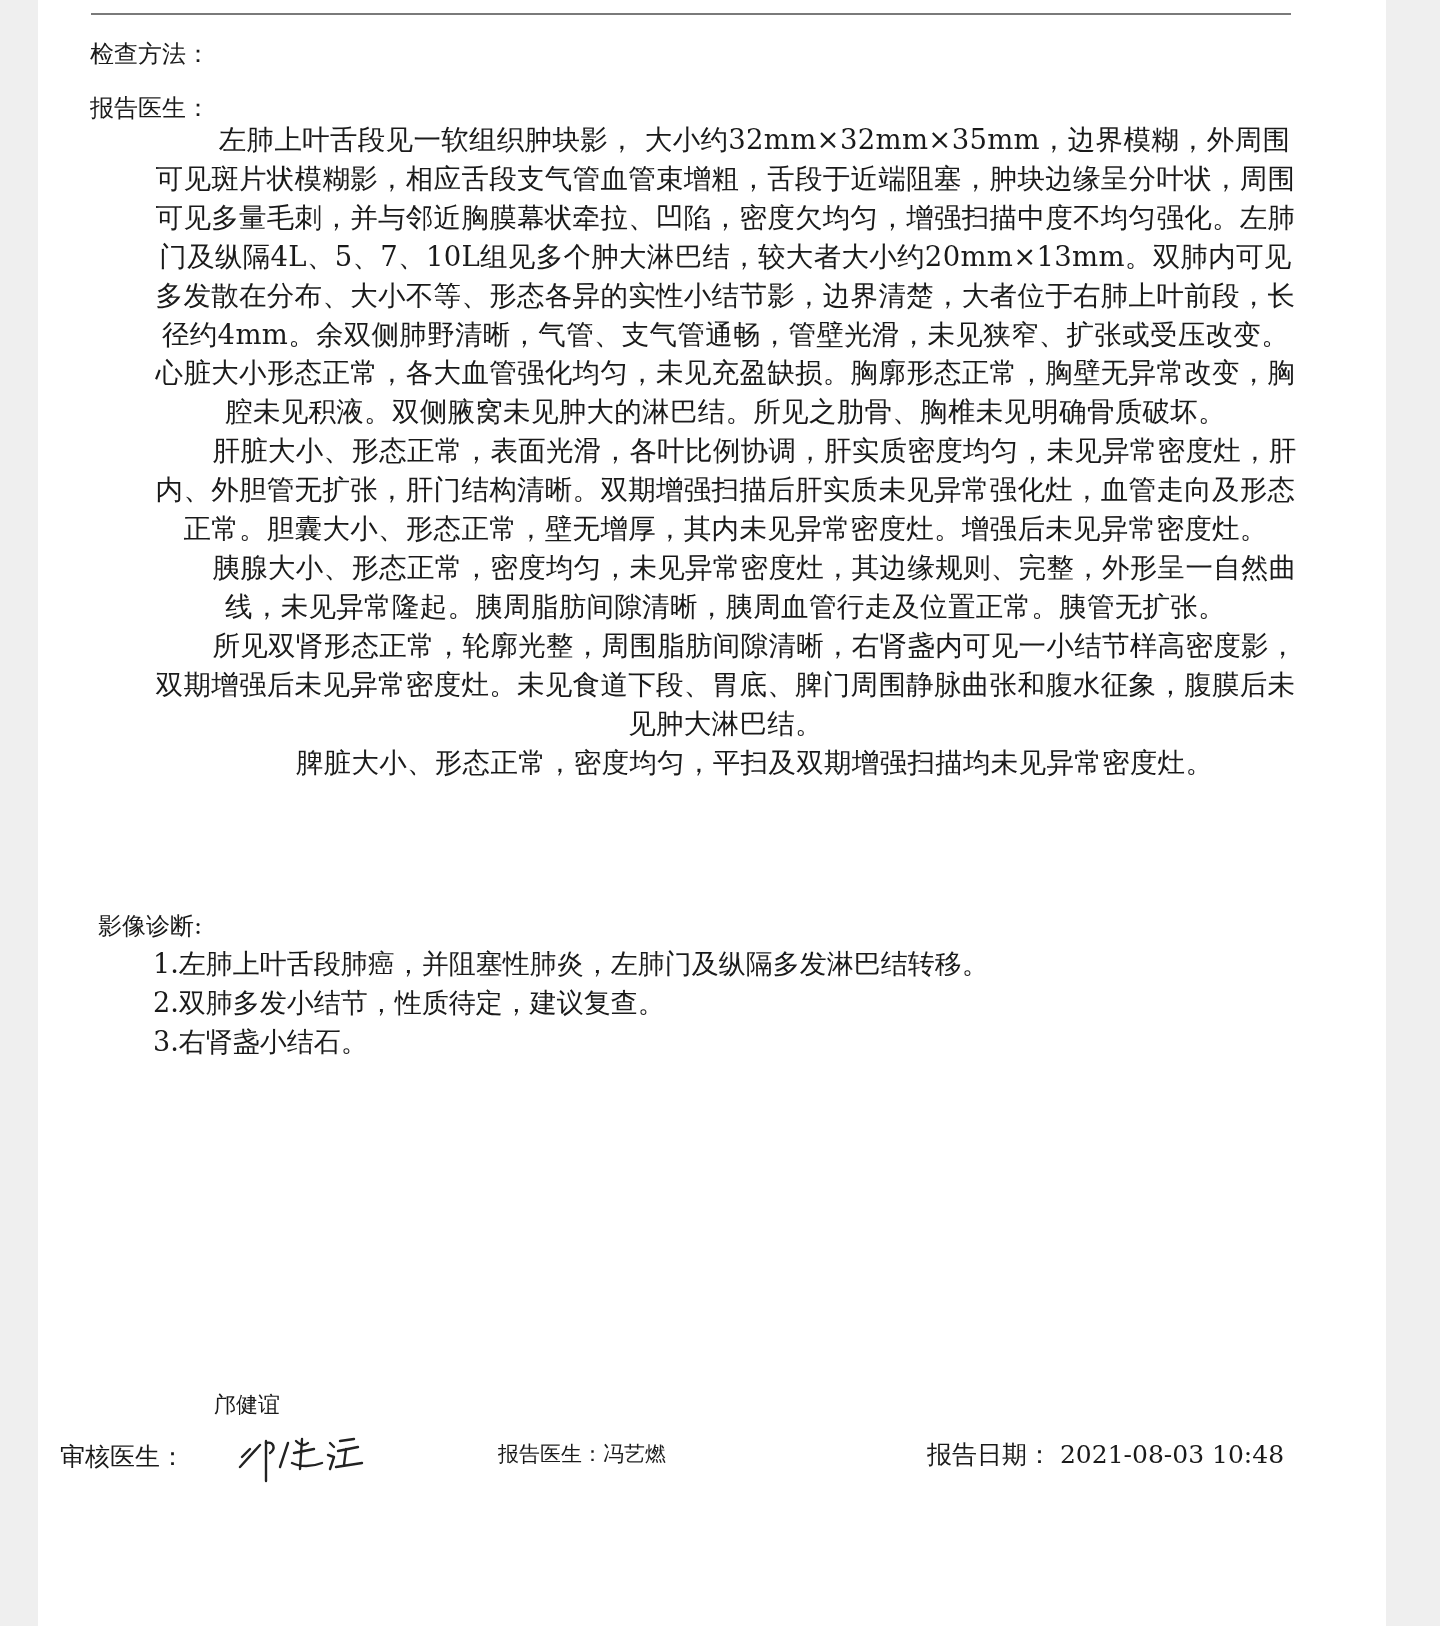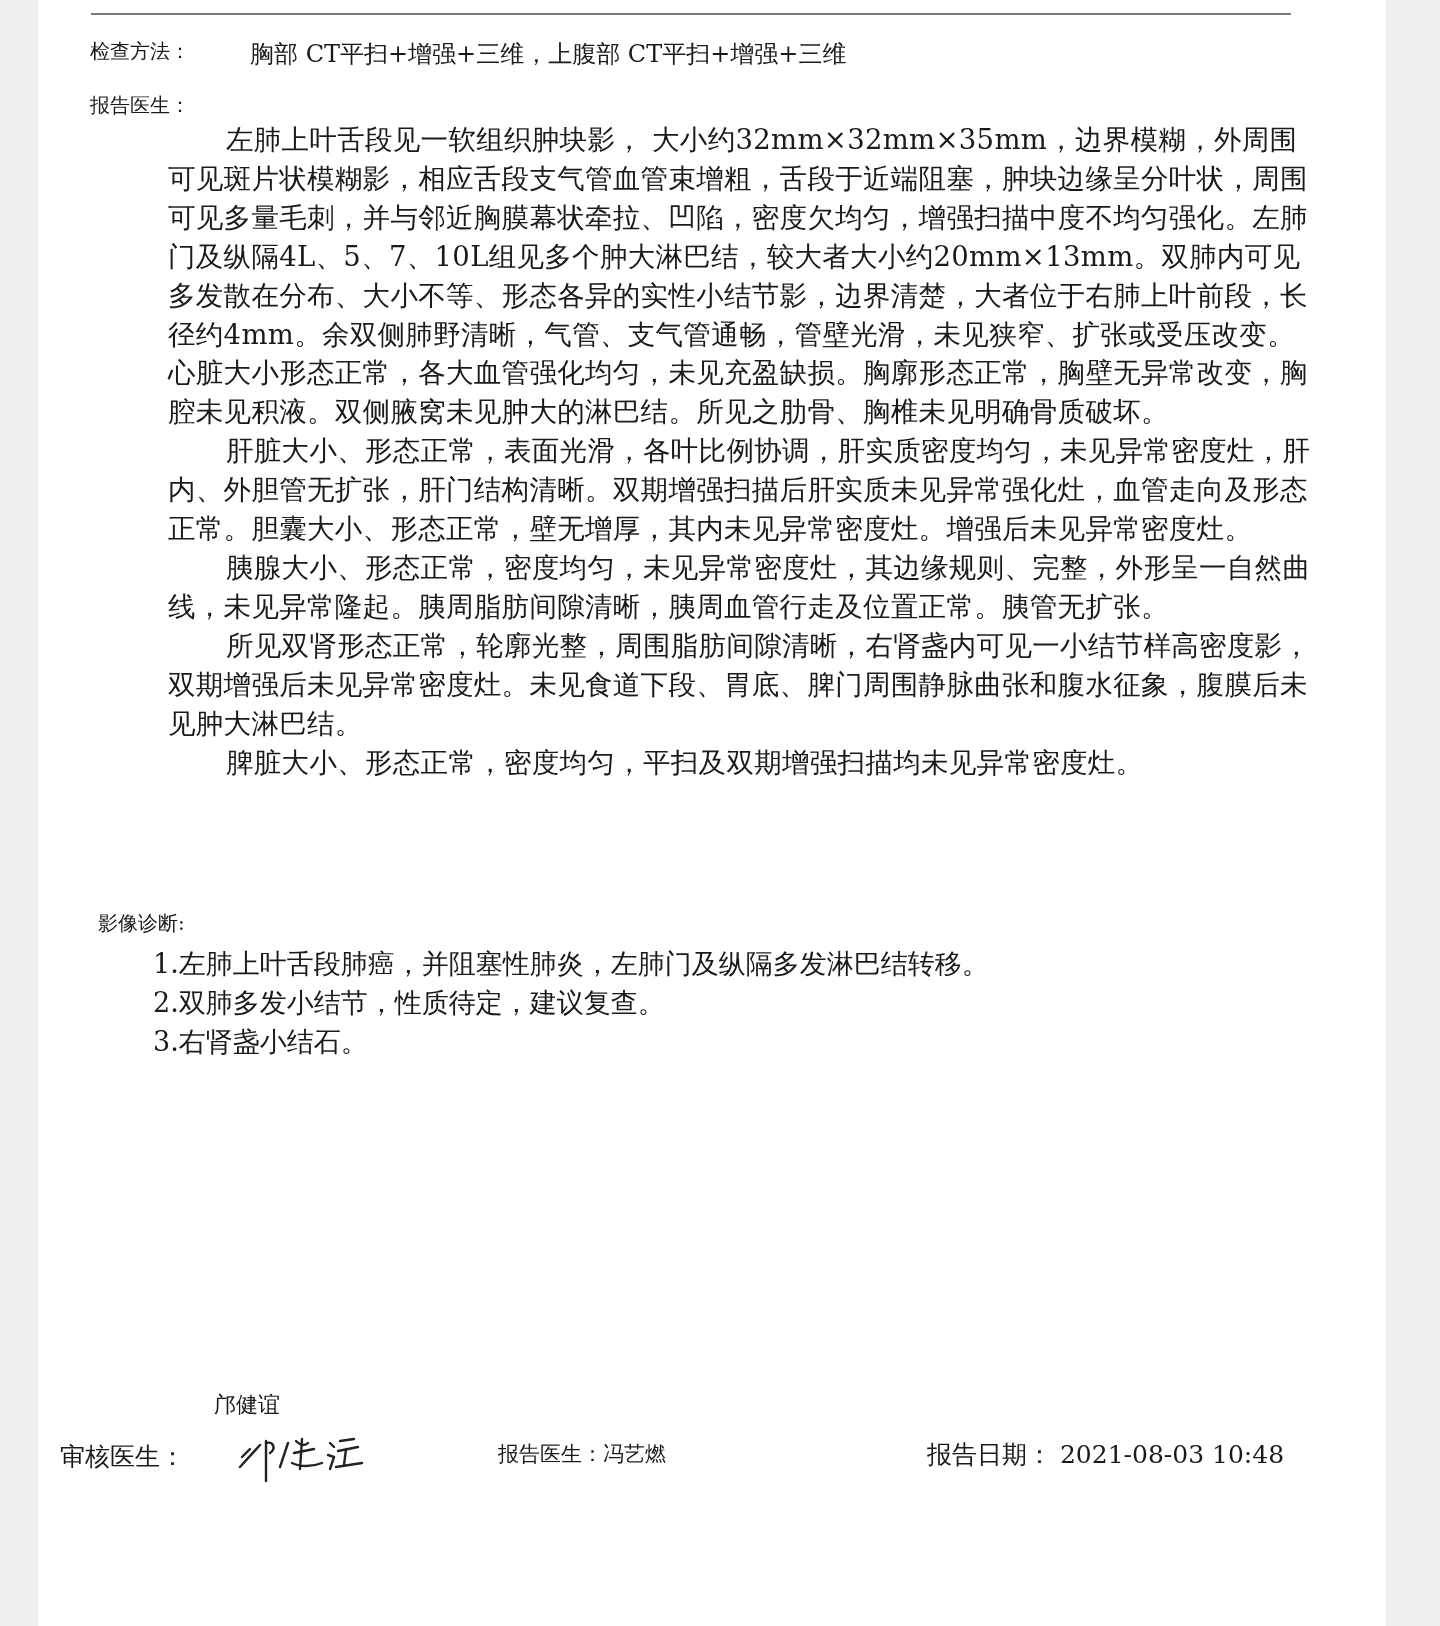--- a/index.html
+++ b/index.html
@@ -8,46 +8,45 @@
     font-family: "DejaVu Serif", "Liberation Serif", serif;
     color:#1a1a1a;
   }
   .page {
     position:absolute; left:38px; top:0; width:1348px; height:1626px; background:#ffffff;
   }
   .top-rule {
     position:absolute; left:53px; top:13px; width:1200px; height:2px; background:#7a7a7a;
   }
   .abs { position:absolute; white-space:nowrap; }
-  .label { font-size:20px; }
+  .label { font-size:24px; }
   .method-label { left:52px; top:38px; }
   .method-value { left:212px; top:38px; font-size:24px; }
   .findings-label { left:52px; top:92px; }
   .body-text {
-    position:absolute; left:130px; top:120px; width:1145px;
-    font-size:27.5px; line-height:38.9px; letter-spacing:0.3px;
+    position:absolute; left:115px; top:120px; width:1145px;
+    font-size:27.5px; line-height:38.9px; letter-spacing:0.3px;text-align:center;
   }
   .body-text p { margin:0; text-indent:58px; white-space:normal; word-break:break-all; }
   .diag-label { left:60px; top:910px; }
   .diag-list { position:absolute; left:115px; top:945px; font-size:27px; line-height:38.9px; }
   .diag-list div { white-space:nowrap; }
   .sig-print { left:176px; top:1390px; font-size:22px; }
   .reviewer-label { left:22px; top:1440px; font-size:25px;text-align:right; }
   .signature { left:192px; top:1423px; width:150px; height:70px; }
   .reporter { left:460px; top:1440px; font-size:21px; }
   .report-date { left:889px; top:1438px; font-size:25px; }
 </style>
 </head>
 <body>
 
 <div class="page">
   <div class="top-rule"></div>
 
   <div class="abs label method-label">检查方法：</div>
-  <div class="abs method-value">胸部 CT平扫+增强+三维，上腹部 CT平扫+增强+三维</div>
 
   <div class="abs label findings-label">报告医生：</div>
   <div class="body-text">
     <p>左肺上叶舌段见一软组织肿块影， 大小约32mm×32mm×35mm，边界模糊，外周围可见斑片状模糊影，相应舌段支气管血管束增粗，舌段于近端阻塞，肿块边缘呈分叶状，周围可见多量毛刺，并与邻近胸膜幕状牵拉、凹陷，密度欠均匀，增强扫描中度不均匀强化。左肺门及纵隔4L、5、7、10L组见多个肿大淋巴结，较大者大小约20mm×13mm。双肺内可见多发散在分布、大小不等、形态各异的实性小结节影，边界清楚，大者位于右肺上叶前段，长径约4mm。余双侧肺野清晰，气管、支气管通畅，管壁光滑，未见狭窄、扩张或受压改变。心脏大小形态正常，各大血管强化均匀，未见充盈缺损。胸廓形态正常，胸壁无异常改变，胸腔未见积液。双侧腋窝未见肿大的淋巴结。所见之肋骨、胸椎未见明确骨质破坏。</p>
     <p>肝脏大小、形态正常，表面光滑，各叶比例协调，肝实质密度均匀，未见异常密度灶，肝内、外胆管无扩张，肝门结构清晰。双期增强扫描后肝实质未见异常强化灶，血管走向及形态正常。胆囊大小、形态正常，壁无增厚，其内未见异常密度灶。增强后未见异常密度灶。</p>
     <p>胰腺大小、形态正常，密度均匀，未见异常密度灶，其边缘规则、完整，外形呈一自然曲线，未见异常隆起。胰周脂肪间隙清晰，胰周血管行走及位置正常。胰管无扩张。</p>
     <p>所见双肾形态正常，轮廓光整，周围脂肪间隙清晰，右肾盏内可见一小结节样高密度影，双期增强后未见异常密度灶。未见食道下段、胃底、脾门周围静脉曲张和腹水征象，腹膜后未见肿大淋巴结。</p>
     <p>脾脏大小、形态正常，密度均匀，平扫及双期增强扫描均未见异常密度灶。</p>
   </div>
 

